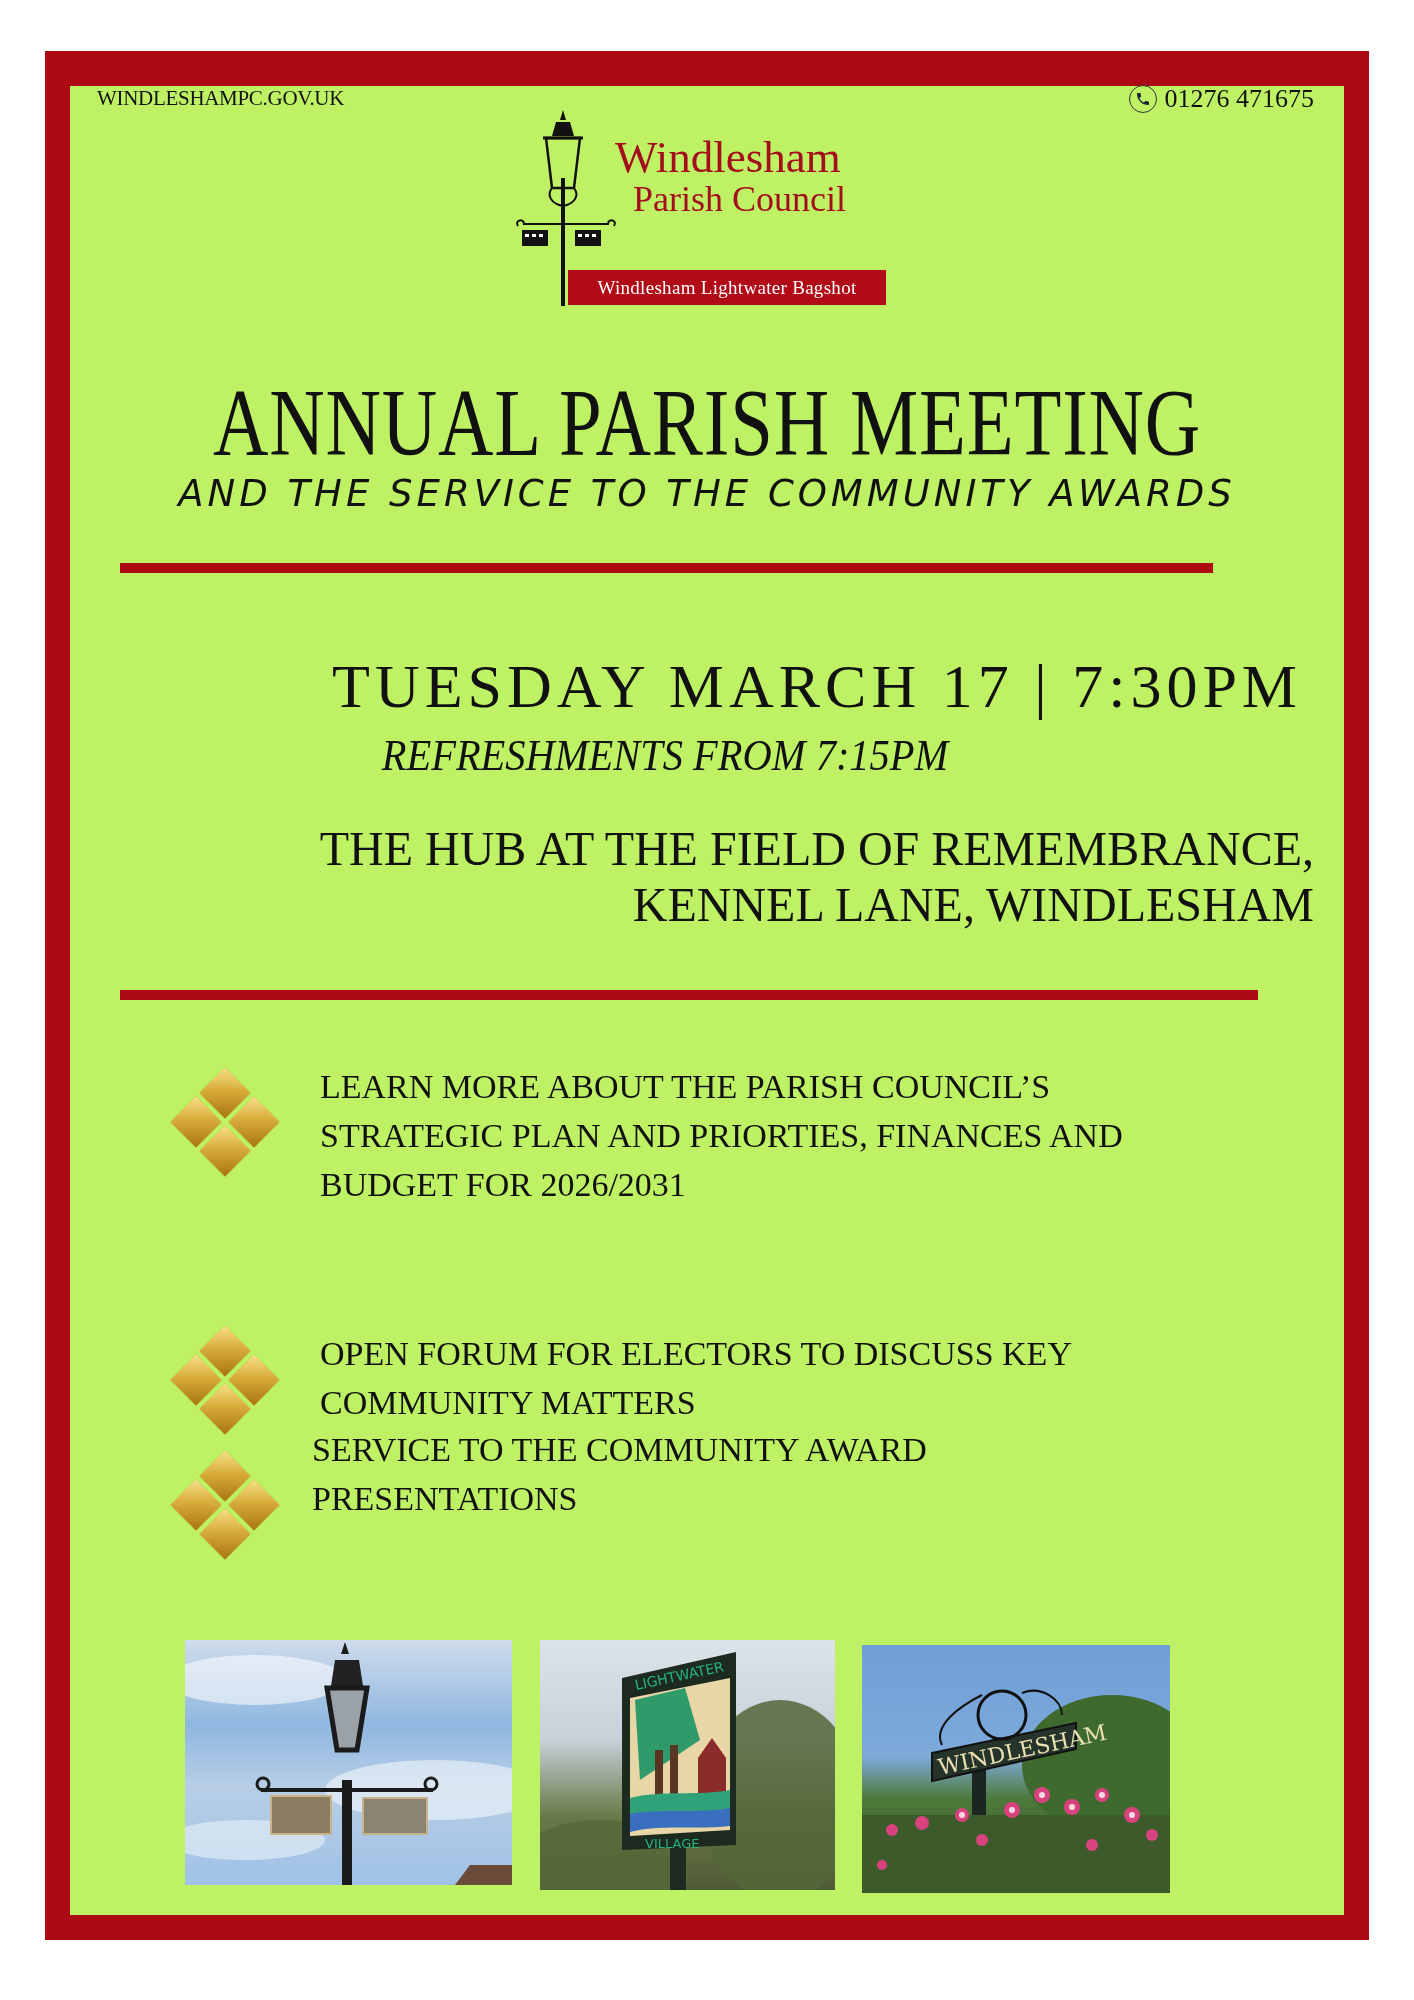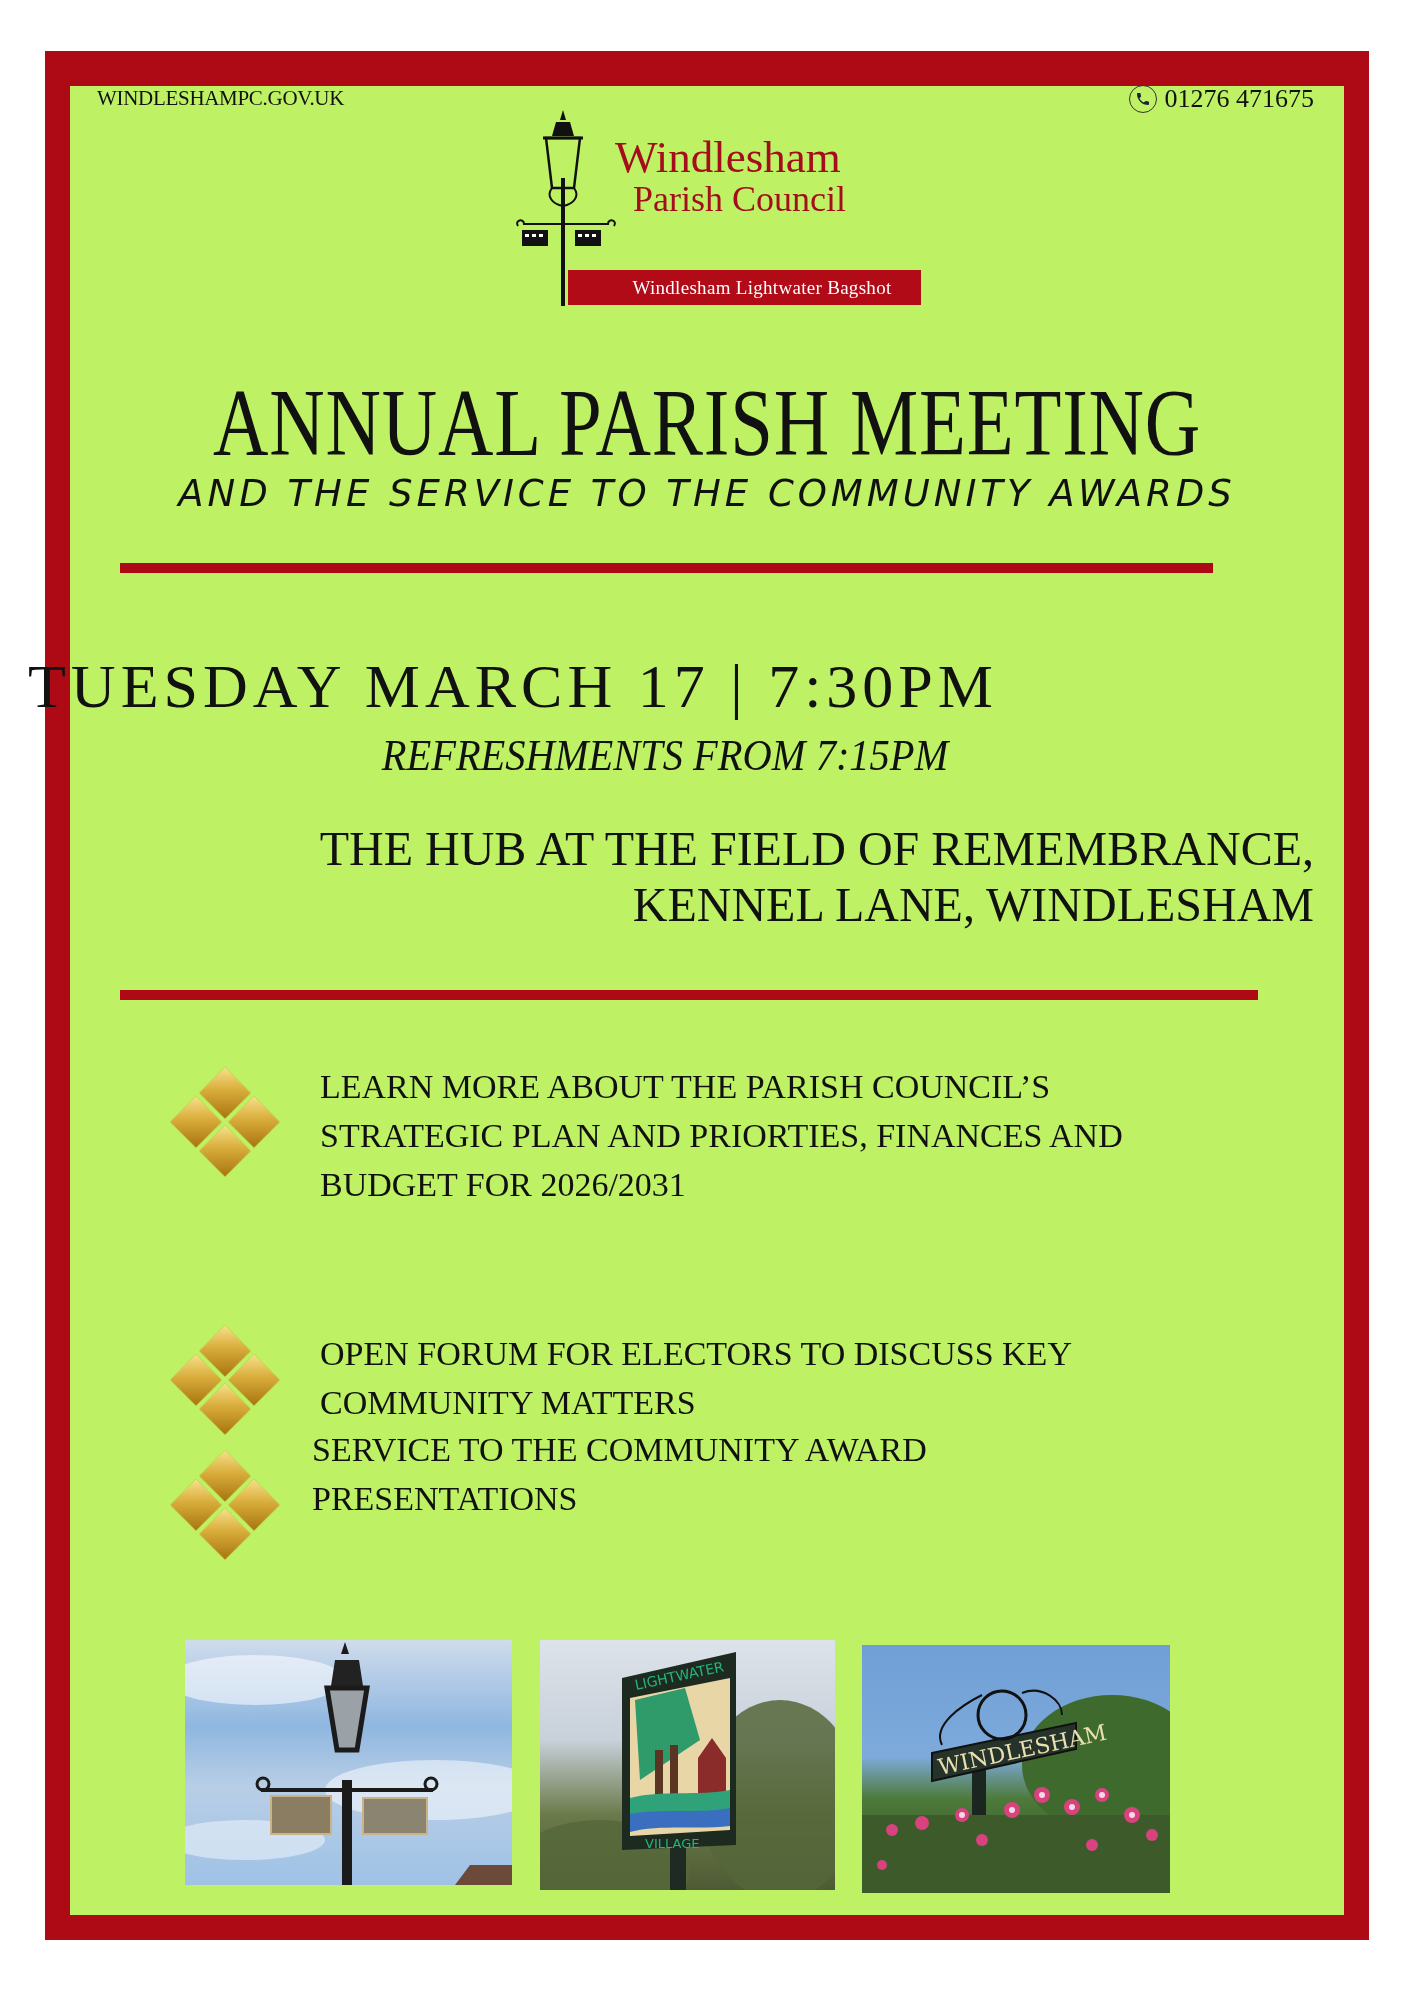--- a/index.html
+++ b/index.html
@@ -9,27 +9,27 @@
   
   .abs { position: absolute; }
   .serif { font-family: "Liberation Serif", "DejaVu Serif", serif; }
   .sans { font-family: "DejaVu Sans", "Liberation Sans", sans-serif; }
   .website { left: 27px; top: 0px; font-size: 21px; color: #111; letter-spacing: -0.3px; }
   .phone { right: 30px; top: -2px; display: flex; align-items: center; gap: 8px; font-size: 26px; color: #111; }
   .phone-icon { width: 26px; height: 26px; border: 1.2px solid #333; border-radius: 50%; display: flex; align-items: center; justify-content: center; }
   .logo { left: 440px; top: 22px; width: 380px; height: 200px; }
   .logo-title { left: 105px; top: 23px; font-size: 45px; color: #a30d1c; white-space: nowrap; }
   .logo-sub { left: 123px; top: 70px; font-size: 36px; color: #a30d1c; white-space: nowrap; }
-  .logo-band { left: 58px; top: 162px; width: 318px; height: 35px; background: #b00b17; color: #fff; font-size: 19px; display: flex; align-items: center; justify-content: center; white-space: nowrap; letter-spacing: 0.3px; padding-left: 35px; }
+  .logo-band { left: 58px; top: 162px; width: 318px; height: 35px; background: #b00b17; color: #fff; font-size: 19px; display: flex; align-items: center; justify-content: center; white-space: nowrap; letter-spacing: 0.3px; }
   .title { left: 0; width: 1274px; top: 282px; text-align: center; font-size: 96px; line-height: 110px; color: #111; transform: scaleX(0.80); transform-origin: center; white-space: nowrap; letter-spacing: 1px; }
   .subtitle { left: 0; width: 1274px; top: 386px; text-align: center; font-size: 37px; font-style: italic; color: #111; letter-spacing: 4px; white-space: nowrap; font-weight: 300; }
   .rule { background: #ad0a16; height: 10px; }
   .rule1 { left: 50px; top: 477px; width: 1093px; }
   .rule2 { left: 50px; top: 904px; width: 1138px; }
-  .date { left: 0; width: 1274px; top: 565px; text-align: left; font-size: 62px; color: #111; letter-spacing: 5px; white-space: nowrap; transform: translateX(-42px); }
+  .date { left: 0; width: 1274px; top: 565px; text-align: right; font-size: 62px; color: #111; letter-spacing: 5px; white-space: nowrap; transform: translateX(-42px); }
   .refresh { left: 0; width: 1274px; top: 644px; text-align: center; font-size: 44px; font-style: italic; color: #111; white-space: nowrap; transform: translateX(-42px) scaleX(0.92); }
   .addr { left: 0; width: 1274px; top: 735px; text-align: right; font-size: 48px; line-height: 56px; color: #111; white-space: nowrap; transform: translateX(-30px); }
   .bullet { position: absolute; left: 100px; display: flex; align-items: flex-start; }
   .diamonds { width: 110px; height: 110px; position: relative; flex: 0 0 110px; }
   .dm { position: absolute; width: 36px; height: 36px; transform: rotate(45deg);
         background: linear-gradient(135deg, #f7e08a 0%, #d8ac3a 45%, #a87410 100%);
         box-shadow: 0 0 1px #b8860b; }
   .dm.t { left: 37px; top: 8px; }
   .dm.l { left: 8px; top: 37px; }
   .dm.r { left: 66px; top: 37px; }

